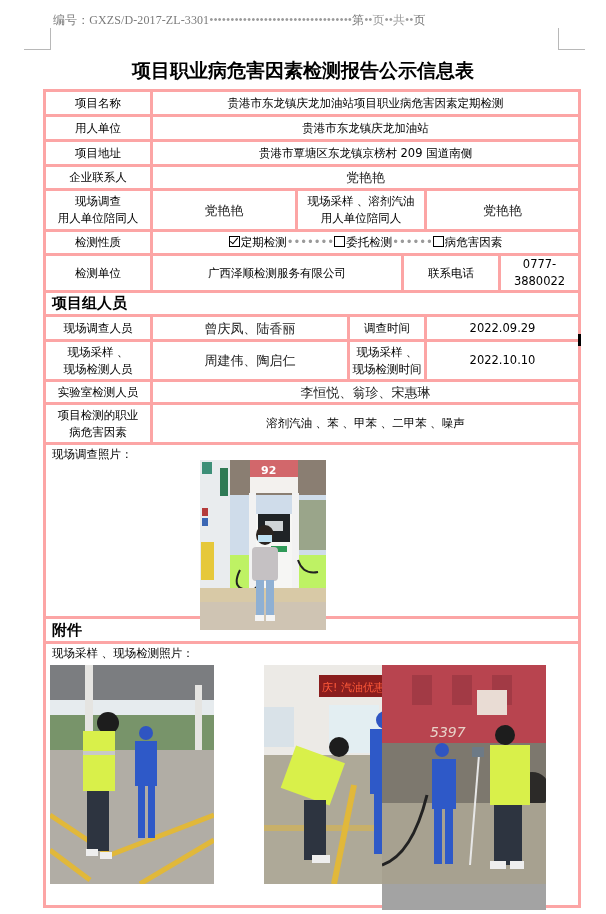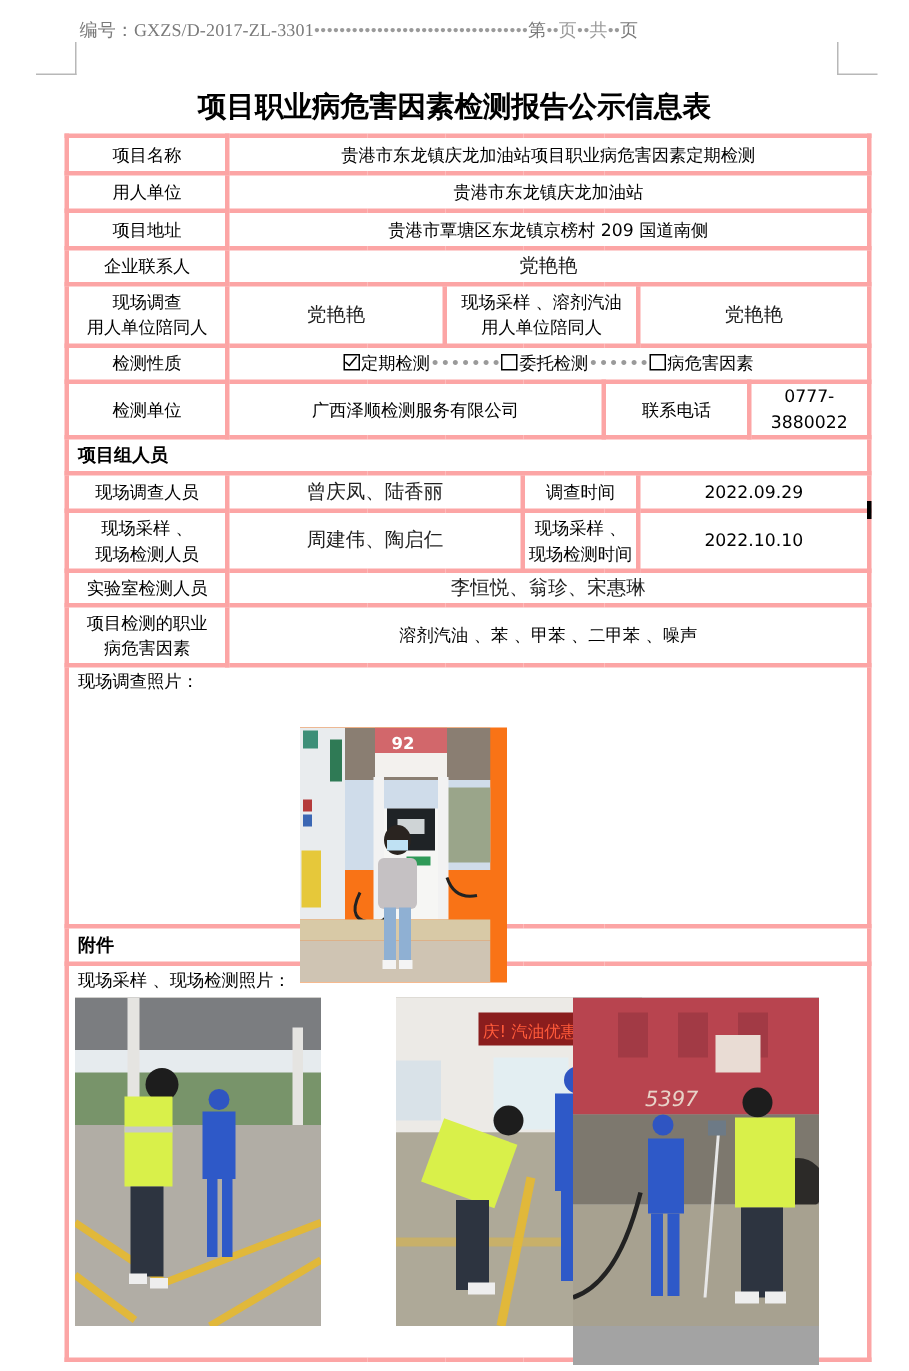--- a/index.html
+++ b/index.html
@@ -11,21 +11,21 @@
   .corner { position:absolute; border-color:#b8b8b8; border-style:solid; }
   .corner.tl { left:24px; top:28px; width:26px; height:21px; border-width:0 1px 1px 0; }
   .corner.tr { left:558px; top:28px; width:26px; height:21px; border-width:0 0 1px 1px; }
   .doc-title { position:absolute; top:58px; left:0; width:606px; text-align:center;
                font-family:"DejaVu Serif", serif; font-weight:bold; font-size:19px; }
   table.main { position:absolute; left:43px; top:89px; width:535px; border-collapse:collapse;
                table-layout:fixed; font-size:11.5px; }
   table.main td { border:3px solid #fca5a5; text-align:center; vertical-align:middle;
                   padding:0 2px; line-height:17px; }
   .small { font-size:13px; color:#222; }
-  .sec { text-align:left !important; font-weight:bold; padding-left:6px !important; font-size:12px; }
+  .sec { text-align:left !important; font-weight:bold; padding-left:6px !important; font-size:15px; }
   .lbl-left { text-align:left !important; vertical-align:top !important; padding-left:6px !important; }
   .chk { display:inline-block; width:9px; height:9px; border:1px solid #000; vertical-align:-1px;
          position:relative; margin-right:1px; }
   .chk.on::after { content:""; position:absolute; left:2px; top:-1px; width:3px; height:7px;
                    border:solid #000; border-width:0 1.5px 1.5px 0; transform:rotate(40deg); }
   .dots2 { color:#9a9a9a; letter-spacing:0; }
   .photo { position:absolute; overflow:hidden; }
   .marker { position:absolute; left:578px; top:334px; width:3px; height:12px; background:#000; }
 </style>
 </head>
@@ -134,21 +134,21 @@
   <tr style="height:264px">
     <td colspan="8" class="lbl-left">
       <div style="padding-top:1px">现场采样 、现场检测照片：</div>
     </td>
   </tr>
 </tbody>
   </table>
 
 <div class="marker"></div>
 
-<div class="photo" style="left:200px;top:485px;width:138px;height:170px;background:#f97316;">
+<div class="photo" style="left:200px;top:460px;width:126px;height:170px;background:#bef264;">
   <svg width="127" height="170" viewBox="0 0 127 170">
     <rect x="0" y="0" width="127" height="35" fill="#8a7e72"></rect>
     <rect x="30" y="35" width="97" height="60" fill="#cfdcea"></rect>
     <rect x="95" y="40" width="32" height="50" fill="#9aa58a"></rect>
     <rect x="0" y="0" width="30" height="128" fill="#e9ecee"></rect>
     <rect x="2" y="2" width="10" height="12" fill="#3d8f78"></rect>
     <rect x="20" y="8" width="8" height="28" fill="#2f7a55"></rect>
     <rect x="1" y="82" width="13" height="38" fill="#e6c83a"></rect>
     <rect x="2" y="48" width="6" height="8" fill="#b43b3b"></rect>
     <rect x="2" y="58" width="6" height="8" fill="#3b67b4"></rect>

